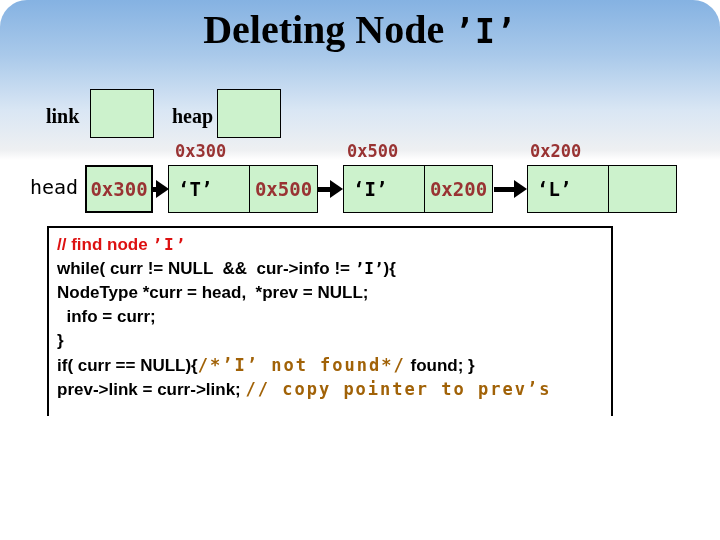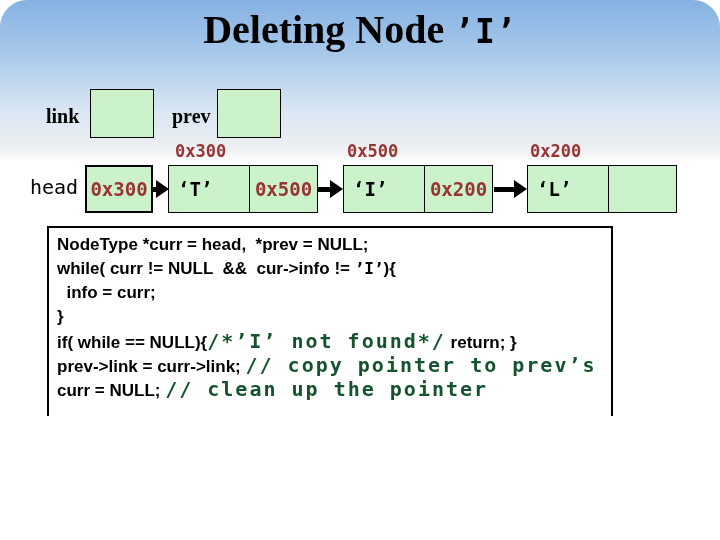--- a/index.html
+++ b/index.html
@@ -60,39 +60,39 @@
     position:absolute; left:47px; top:226px; width:566px; height:259px;
     background:#ffffff; border:2px solid #000; box-sizing:border-box;
     padding:5px 0 0 8px;
   }
   .code-line{
     white-space:pre; height:24px; line-height:24px;
     font-family:"Liberation Sans",sans-serif; font-weight:bold; font-size:17px; color:#000;
   }
   .seg-sred{color:#dd1111;}
   .seg-mred{
-    font-family:"DejaVu Sans Mono",monospace; font-size:20px; letter-spacing:2px; color:#14532d;
+    font-family:"DejaVu Sans Mono",monospace; font-size:17px; letter-spacing:2px; color:#a16207;
   }
   .seg-mred1{
     font-family:"DejaVu Sans Mono",monospace; font-size:16px; letter-spacing:2px; color:#dd1111;
   }
   .seg-mblk{
     font-family:"DejaVu Sans Mono",monospace; font-size:16px; color:#000;
   }
 </style>
 </head>
 <body>
 
 <div class="slide">
 
   <div class="title"><span>Deleting Node </span><span class="tchar">’I’</span></div>
 
   <div class="lbl-serif" style="left:46px; top:106px;">link</div>
   <div class="ptr-box" style="left:90px; top:89px;"></div>
-  <div class="lbl-serif" style="left:172px; top:106px;">prev</div>
+  <div class="lbl-serif" style="left:172px; top:106px;">heap</div>
   <div class="ptr-box" style="left:217px; top:89px;"></div>
 
   <div class="addr-label" style="left:175px;">0x300</div>
   <div class="addr-label" style="left:347px;">0x500</div>
   <div class="addr-label" style="left:530px;">0x200</div>
 
   <div class="lbl-mono" style="left:30px; top:177px;">head</div>
   <div class="head-box">
     <span class="mono-node addr-red">0x300</span>
   </div>
@@ -126,22 +126,22 @@
         <span class="mono-node addr-red">0x200</span>
       </div>
   </div>
   <div class="node" style="left:527px;">
     <div class="cell info">
         <span class="mono-node">‘L’</span>
       </div>
   </div>
 
   <div class="code-block">
+    <div class="code-line"><span class="seg-sred">// find node </span><span class="seg-mred1">’I’</span></div>
+    <div class="code-line"><span>while( curr != NULL  &amp;&amp;  cur-&gt;info != </span><span class="seg-mblk">’I’</span><span>){</span></div>
     <div class="code-line"><span>NodeType *curr = head,  *prev = NULL;</span></div>
-    <div class="code-line"><span>while( curr != NULL  &amp;&amp;  cur-&gt;info != </span><span class="seg-mblk">’I’</span><span>){</span></div>
     <div class="code-line"><span>  info = curr;</span></div>
     <div class="code-line"><span>}</span></div>
-    <div class="code-line"><span>if( while == NULL){</span><span class="seg-mred">/*’I’ not found*/</span><span> return; }</span></div>
+    <div class="code-line"><span>if( curr == NULL){</span><span class="seg-mred">/*’I’ not found*/</span><span> found; }</span></div>
     <div class="code-line"><span>prev-&gt;link = curr-&gt;link; </span><span class="seg-mred">// copy pointer to prev’s</span></div>
-    <div class="code-line"><span>curr = NULL; </span><span class="seg-mred">// clean up the pointer</span></div>
   </div>
 
 </div>
 
 </body></html>

